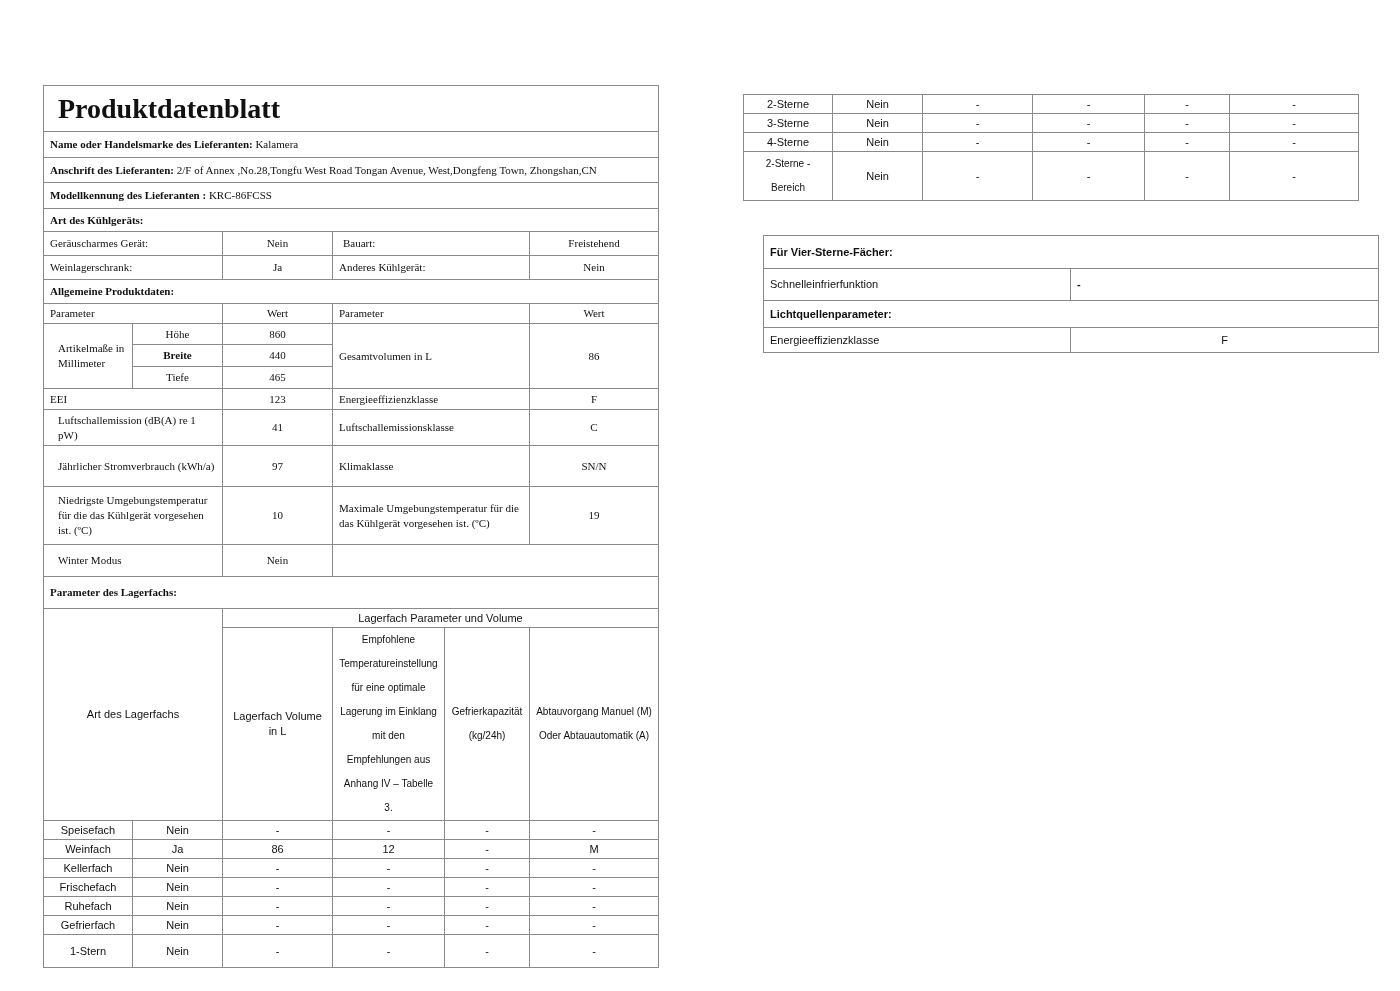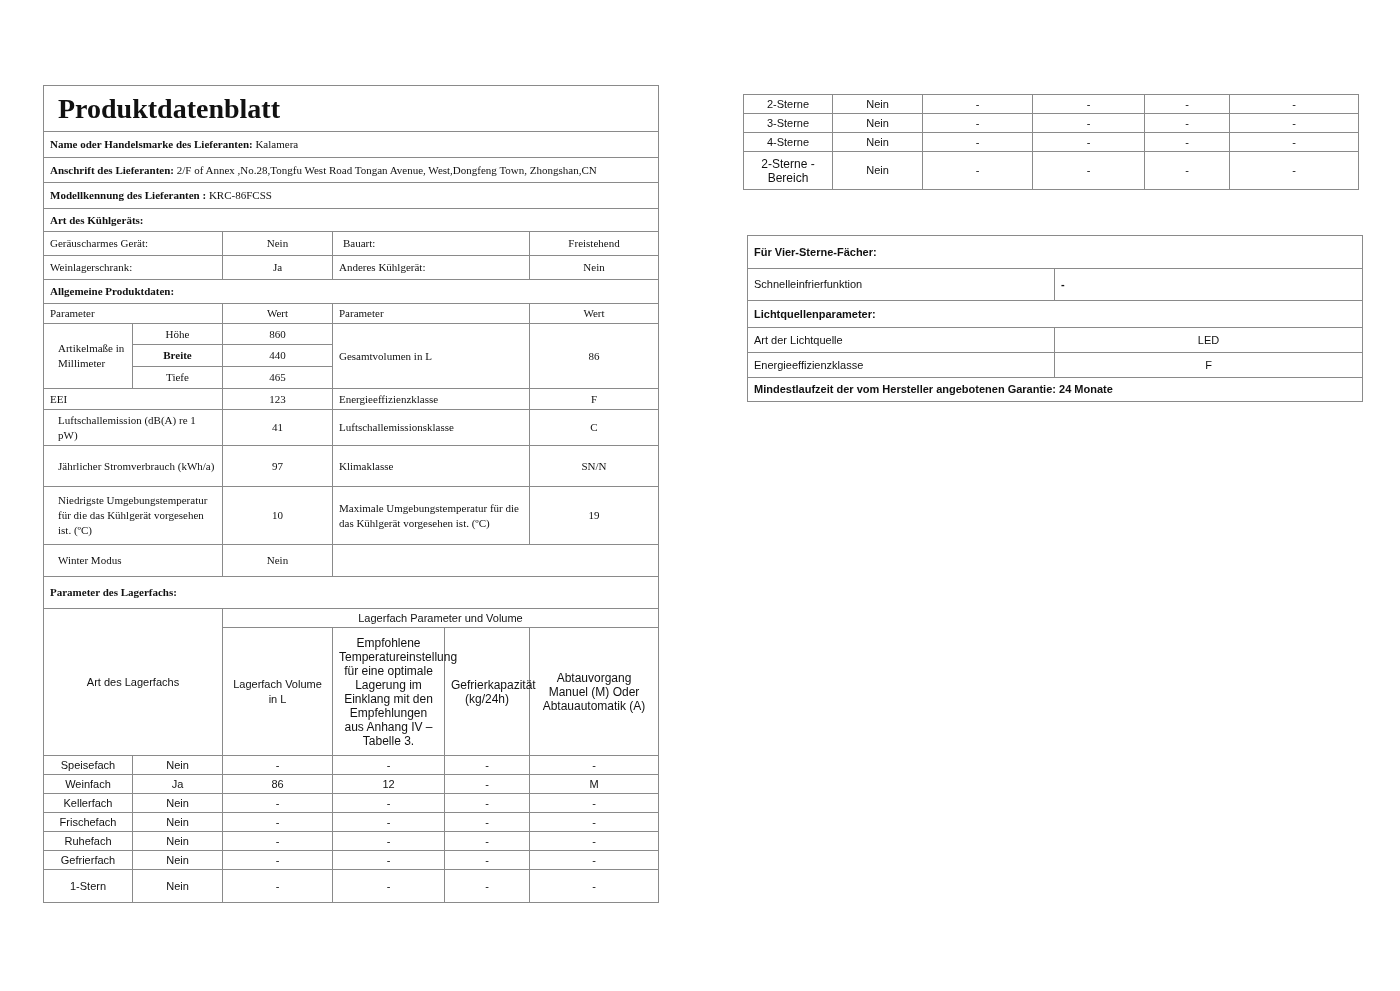--- a/index.html
+++ b/index.html
@@ -2,21 +2,21 @@
 <html><head>
 <meta charset="utf-8">
 <style>
   html,body{margin:0;padding:0;background:#fff;}
   body{width:1400px;height:991px;position:relative;overflow:hidden;font-family:"Liberation Sans",sans-serif;color:#111;}
   table{border-collapse:collapse;position:absolute;table-layout:fixed;}
   td{border:1px solid #8a8a8a;font-size:11px;padding:0 6px;vertical-align:middle;line-height:15px;}
   .c{text-align:center;}
   .b{font-weight:bold;}
   .title{font-size:28px;font-weight:bold;padding-left:14px;line-height:30px;}
-  .sm{font-size:12px;line-height:14px;}
+  .sm{font-size:10px;line-height:24px;}
 </style>
 </head>
 <body>
 
 <table style="left:43px;top:85px;width:615px;font-family:Liberation Serif, serif;">
   <colgroup>
     <col style="width:89px">
       <col style="width:90px">
       <col style="width:110px">
       <col style="width:112px">
@@ -227,41 +227,34 @@
         <td class="c sm">2-Sterne - Bereich</td>
         <td class="c">Nein</td>
         <td class="c">-</td>
         <td class="c">-</td>
         <td class="c">-</td>
         <td class="c">-</td>
       </tr>
 </tbody>
   </table>
 
-<table style="left:747px;top:235px;width:615px;">
+<table style="left:763px;top:235px;width:615px;">
   <colgroup>
       <col style="width:307px">
       <col style="width:308px">
     </colgroup>
   <tbody>
       <tr style="height:33px">
         <td colspan="2" class="b">Für Vier-Sterne-Fächer:</td>
       </tr>
   <tr style="height:32px">
     <td>Schnelleinfrierfunktion</td>
     <td class="b">-</td>
   </tr>
   <tr style="height:27px">
         <td colspan="2" class="b">Lichtquellenparameter:</td>
       </tr>
   <tr style="height:25px">
-    <td>Art der Lichtquelle</td>
-    <td class="c">LED</td>
-  </tr>
-  <tr style="height:25px">
     <td>Energieeffizienzklasse</td>
     <td class="c">F</td>
   </tr>
-  <tr style="height:24px">
-        <td colspan="2" class="b">Mindestlaufzeit der vom Hersteller angebotenen Garantie: 24 Monate</td>
-      </tr>
 </tbody>
   </table>
 
 </body></html>

